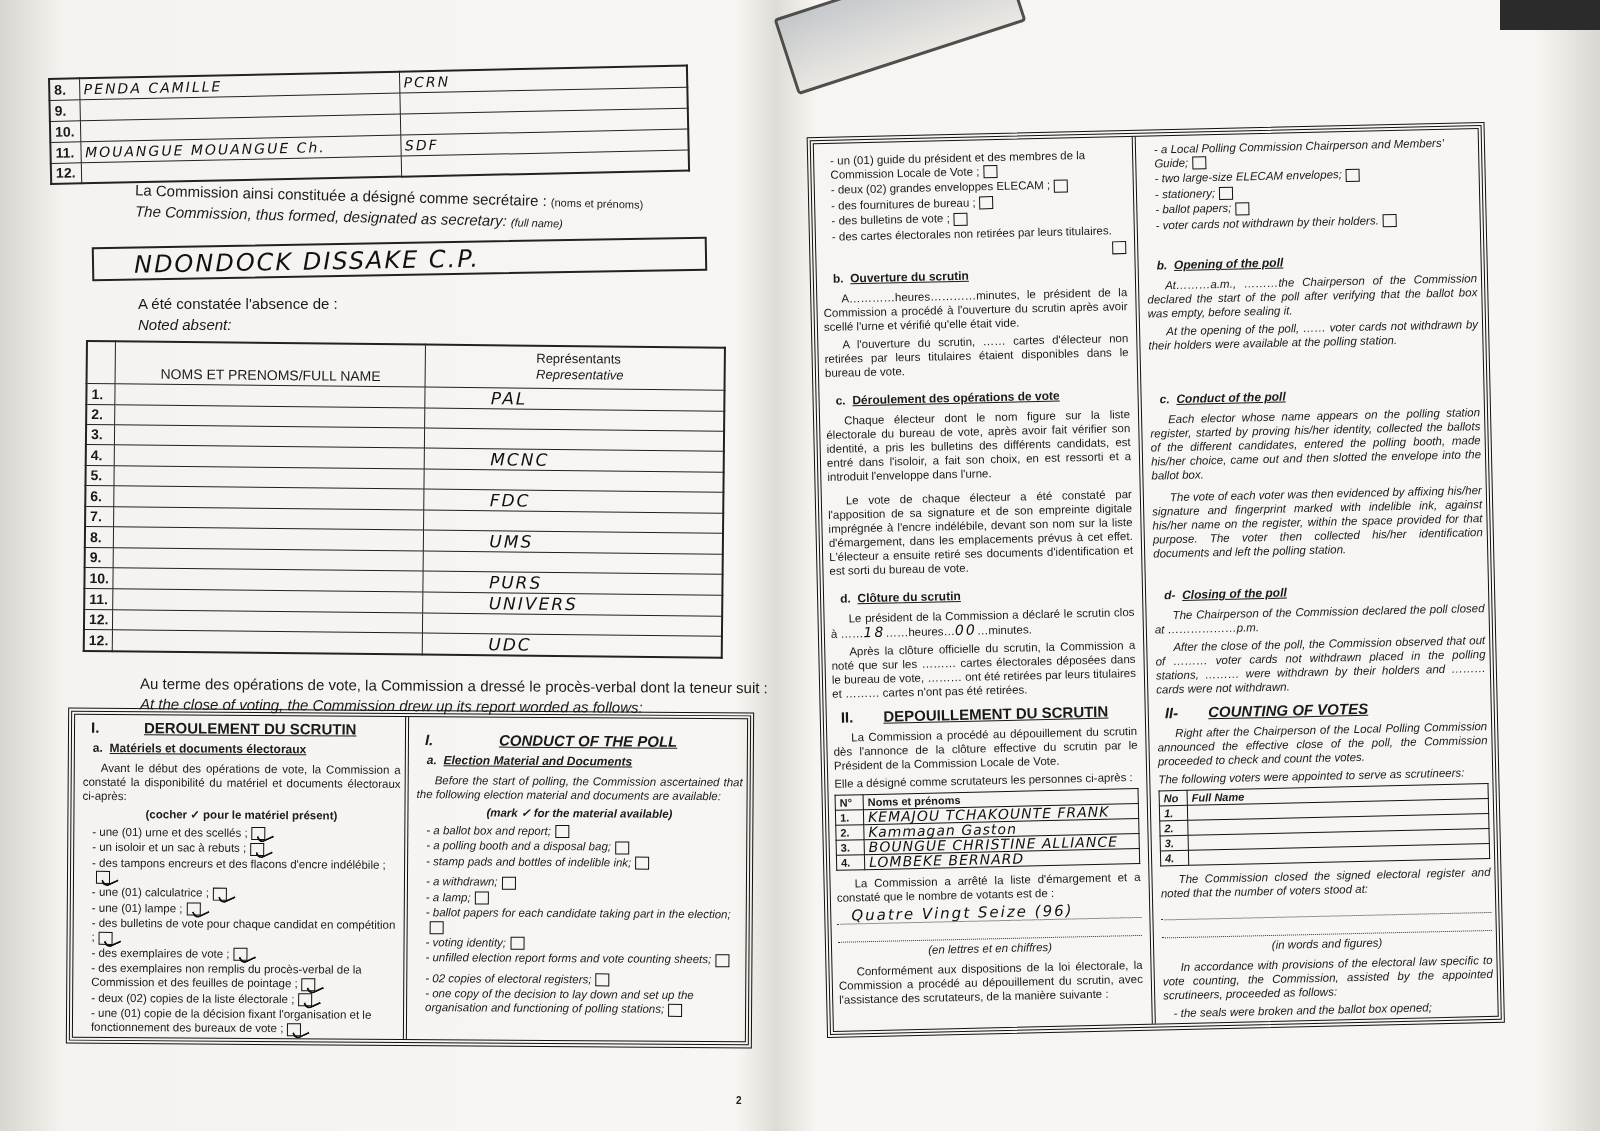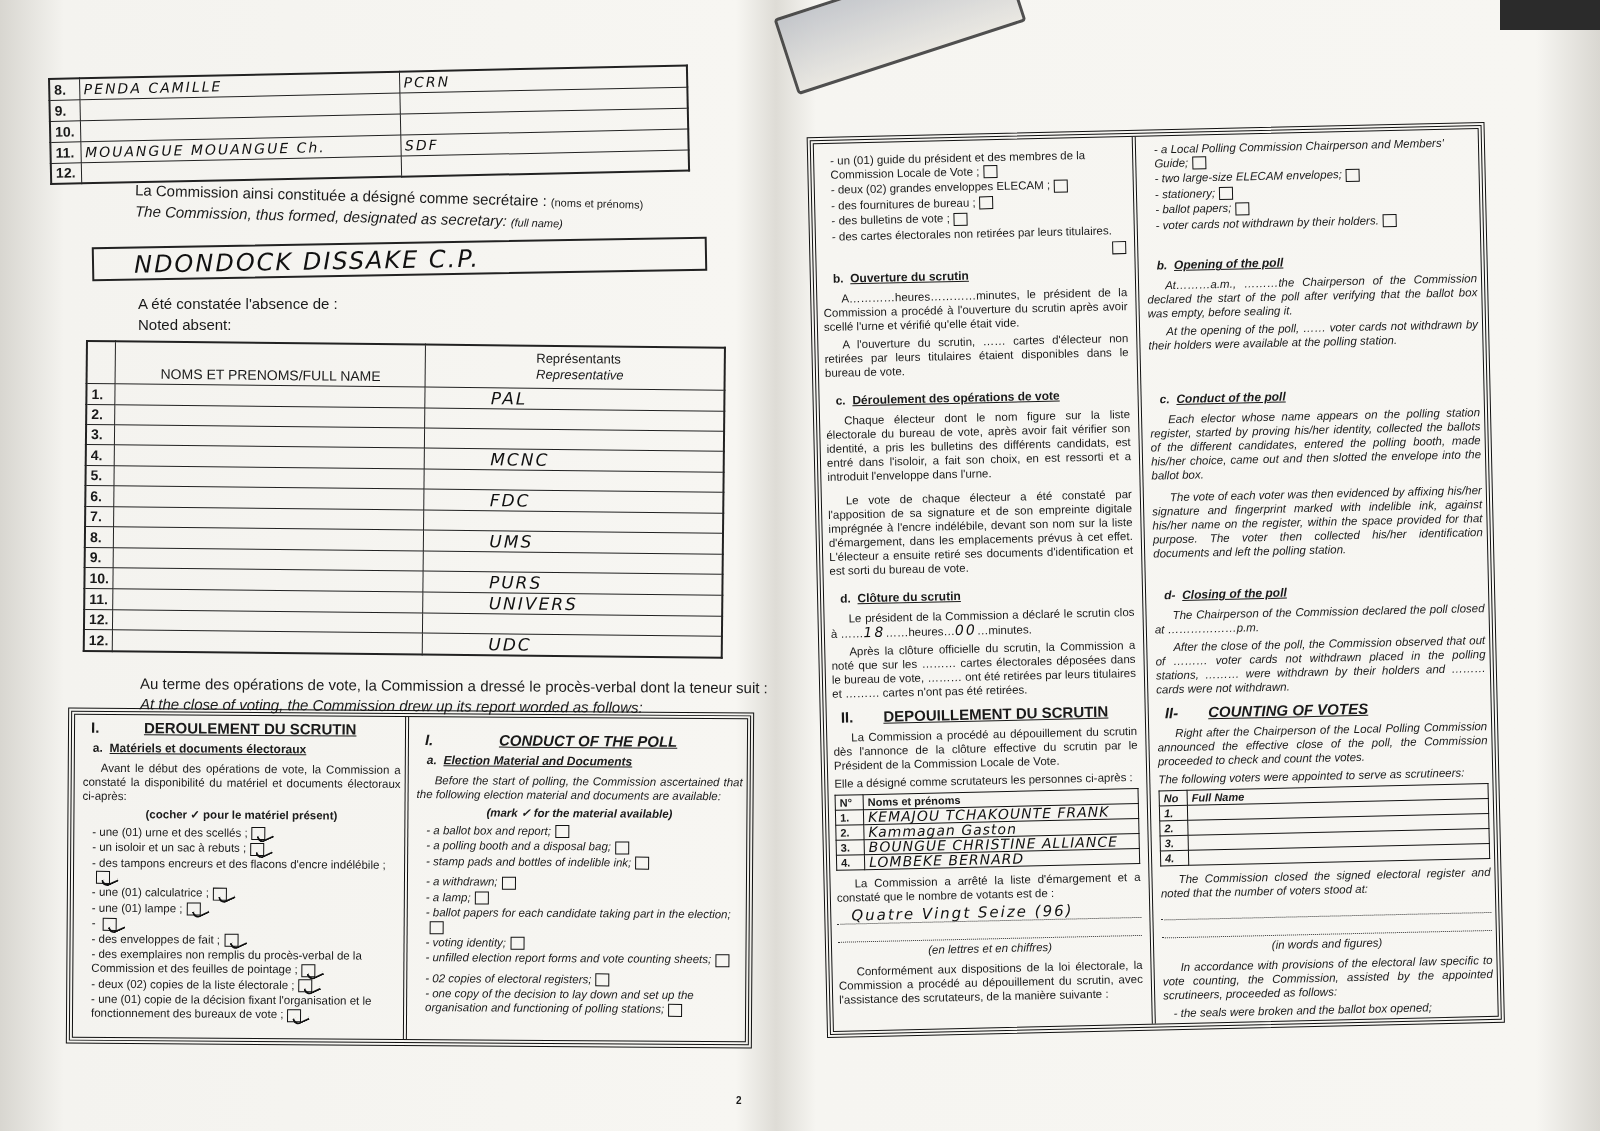--- a/index.html
+++ b/index.html
@@ -45,21 +45,21 @@
 
   .sec-fr { position: absolute; left: 135px; top: 188px; font-size: 15px; transform: rotate(1.5deg); }
   .sec-en { position: absolute; left: 135px; top: 208px; font-size: 15px; font-style: italic; transform: rotate(1.5deg); }
   .sec-fr small, .sec-en small { font-size: 11px; }
   .secretary-box {
     position: absolute; left: 92px; top: 242px; width: 615px; height: 34px;
     border: 2px solid #222; transform: rotate(-1deg);
     padding: 2px 40px;
   }
   .absent-fr { position: absolute; left: 138px; top: 295px; font-size: 15px; }
-  .absent-en { position: absolute; left: 138px; top: 316px; font-size: 15px; }
+  .absent-en { position: absolute; left: 138px; top: 316px; font-size: 15px; font-style: italic; }
 
   .absent-table {
     position: absolute; left: 86px; top: 340px; width: 640px;
     border: 2px solid #222; border-collapse: collapse;
     transform: rotate(0.6deg); transform-origin: left top;
   }
   .absent-table th { border: 1.5px solid #222; font-size: 14px; font-weight: normal; height: 42px; }
   .absent-table th.rep { text-align: left; padding-left: 110px; font-size: 13px; line-height: 16px; }
   .absent-table td { border: 1.5px solid #222; height: 20px; font-size: 14px; padding: 0 4px; }
   .absent-table td.num { width: 28px; font-weight: bold; }
@@ -250,22 +250,22 @@
     <div class="h1"><span class="roman">I.</span><span>DEROULEMENT DU SCRUTIN</span></div>
     <div class="h2"><span>a.</span>&nbsp;&nbsp;<span class="t">Matériels et documents électoraux</span></div>
     <p>Avant le début des opérations de vote, la Commission a constaté la disponibilité du matériel et documents électoraux ci-après:</p>
     <div class="center">(cocher ✓ pour le matériel présent)</div>
     <ul>
       <li><span>une (01) urne et des scellés ;</span><span class="cb checked"></span></li>
       <li><span>un isoloir et un sac à rebuts ;</span><span class="cb checked"></span></li>
       <li><span>des tampons encreurs et des flacons d'encre indélébile ;</span><span class="cb checked"></span></li>
       <li><span>une (01) calculatrice ;</span><span class="cb checked"></span></li>
       <li><span>une (01) lampe ;</span><span class="cb checked"></span></li>
-      <li><span class="cb checked"></span></li>
-      <li><span>des enveloppes de fait ;</span><span class="cb checked"></span></li>
+      <li><span>des bulletins de vote pour chaque candidat en compétition ;</span><span class="cb checked"></span></li>
+      <li><span>des exemplaires de vote ;</span><span class="cb checked"></span></li>
       <li><span>des exemplaires non remplis du procès-verbal de la Commission et des feuilles de pointage ;</span><span class="cb checked"></span></li>
       <li><span>deux (02) copies de la liste électorale ;</span><span class="cb checked"></span></li>
       <li><span>une (01) copie de la décision fixant l'organisation et le fonctionnement des bureaux de vote ;</span><span class="cb checked"></span></li>
     </ul>
   </div>
 
   <div class="col en" style="left:342px;top:14px;width:326px;">
     <div class="h1"><span class="roman">I.</span><span>CONDUCT OF THE POLL</span></div>
     <div class="h2"><span>a.</span>&nbsp;&nbsp;<span class="t">Election Material and Documents</span></div>
     <p>Before the start of polling, the Commission ascertained that the following election material and documents are available:</p>

